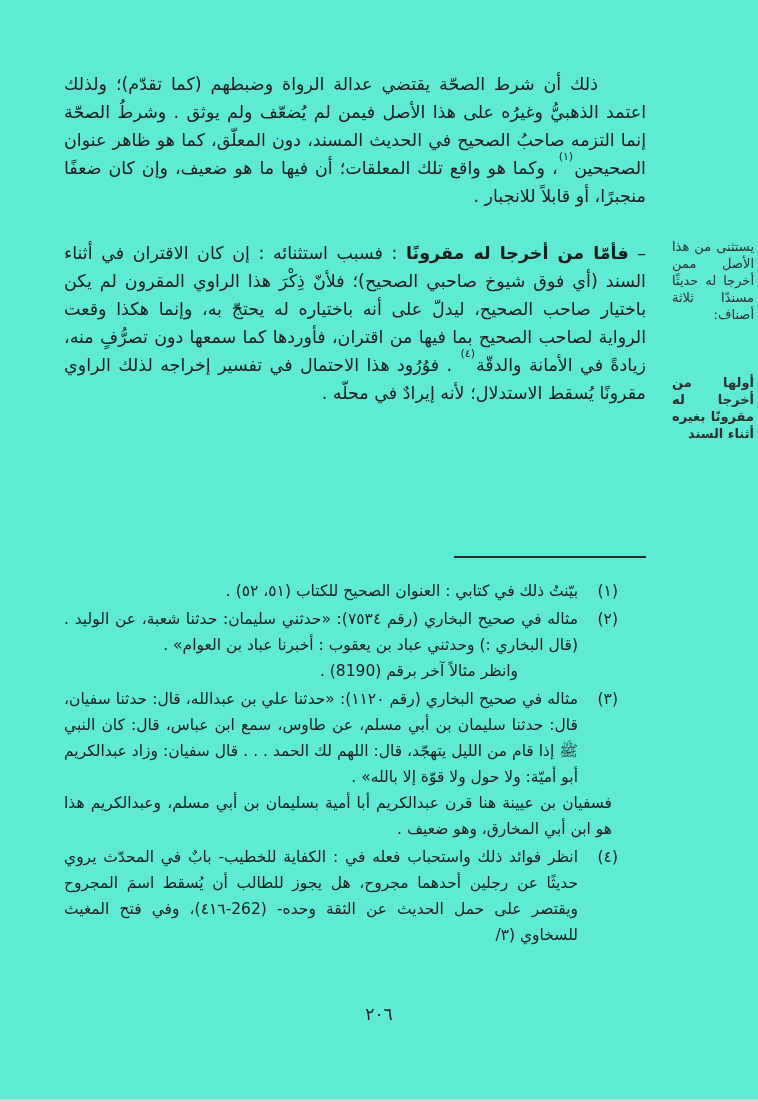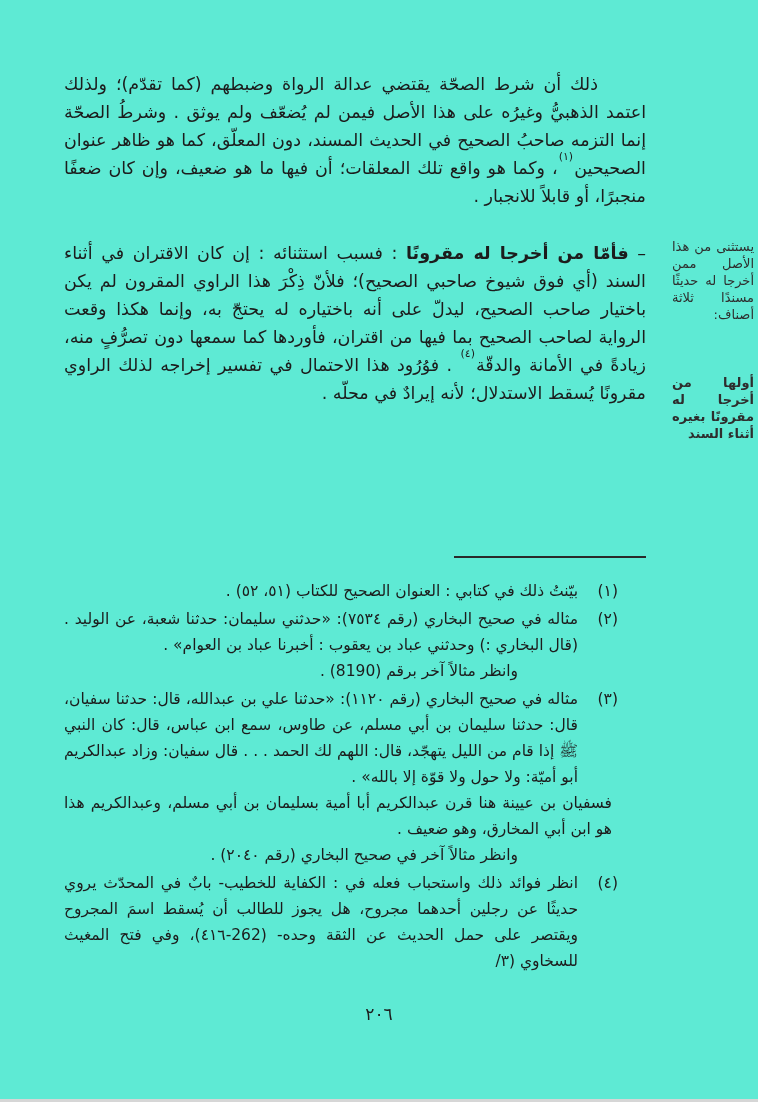--- a/index.html
+++ b/index.html
@@ -140,21 +140,20 @@
         <div class="fn-block">مثاله في صحيح البخاري (رقم ٧٥٣٤): «حدثني سليمان: حدثنا شعبة، عن الوليد . (قال البخاري :) وحدثني عباد بن يعقوب : أخبرنا عباد بن العوام» .</div>
         <div class="fn-block fn-block-indent">وانظر مثالاً آخر برقم (8190) .</div>
       </div>
     </div>
 
     <div class="footnote">
       <span class="fn-marker">(٣)</span>
       <div class="fn-body">
         <div class="fn-block">مثاله في صحيح البخاري (رقم ١١٢٠): «حدثنا علي بن عبدالله، قال: حدثنا سفيان، قال: حدثنا سليمان بن أبي مسلم، عن طاوس، سمع ابن عباس، قال: كان النبي ﷺ إذا قام من الليل يتهجّد، قال: اللهم لك الحمد . . . قال سفيان: وزاد عبدالكريم أبو أميّة: ولا حول ولا قوّة إلا بالله» .</div>
         <div class="fn-block fn-block-flush">فسفيان بن عيينة هنا قرن عبدالكريم أبا أمية بسليمان بن أبي مسلم، وعبدالكريم هذا هو ابن أبي المخارق، وهو ضعيف .</div>
-        <div class="fn-block fn-block-indent">وانظر مثالاً آخر في صحيح البخاري (رقم ٢٠٤٠) .</div>
       </div>
     </div>
 
     <div class="footnote">
       <span class="fn-marker">(٤)</span>
       <div class="fn-body">
         <div class="fn-block">انظر فوائد ذلك واستحباب فعله في : الكفاية للخطيب- بابٌ في المحدّث يروي حديثًا عن رجلين أحدهما مجروح، هل يجوز للطالب أن يُسقط اسمَ المجروح ويقتصر على حمل الحديث عن الثقة وحده- (262-٤١٦)، وفي فتح المغيث للسخاوي (٣/</div>
       </div>
     </div>
 

